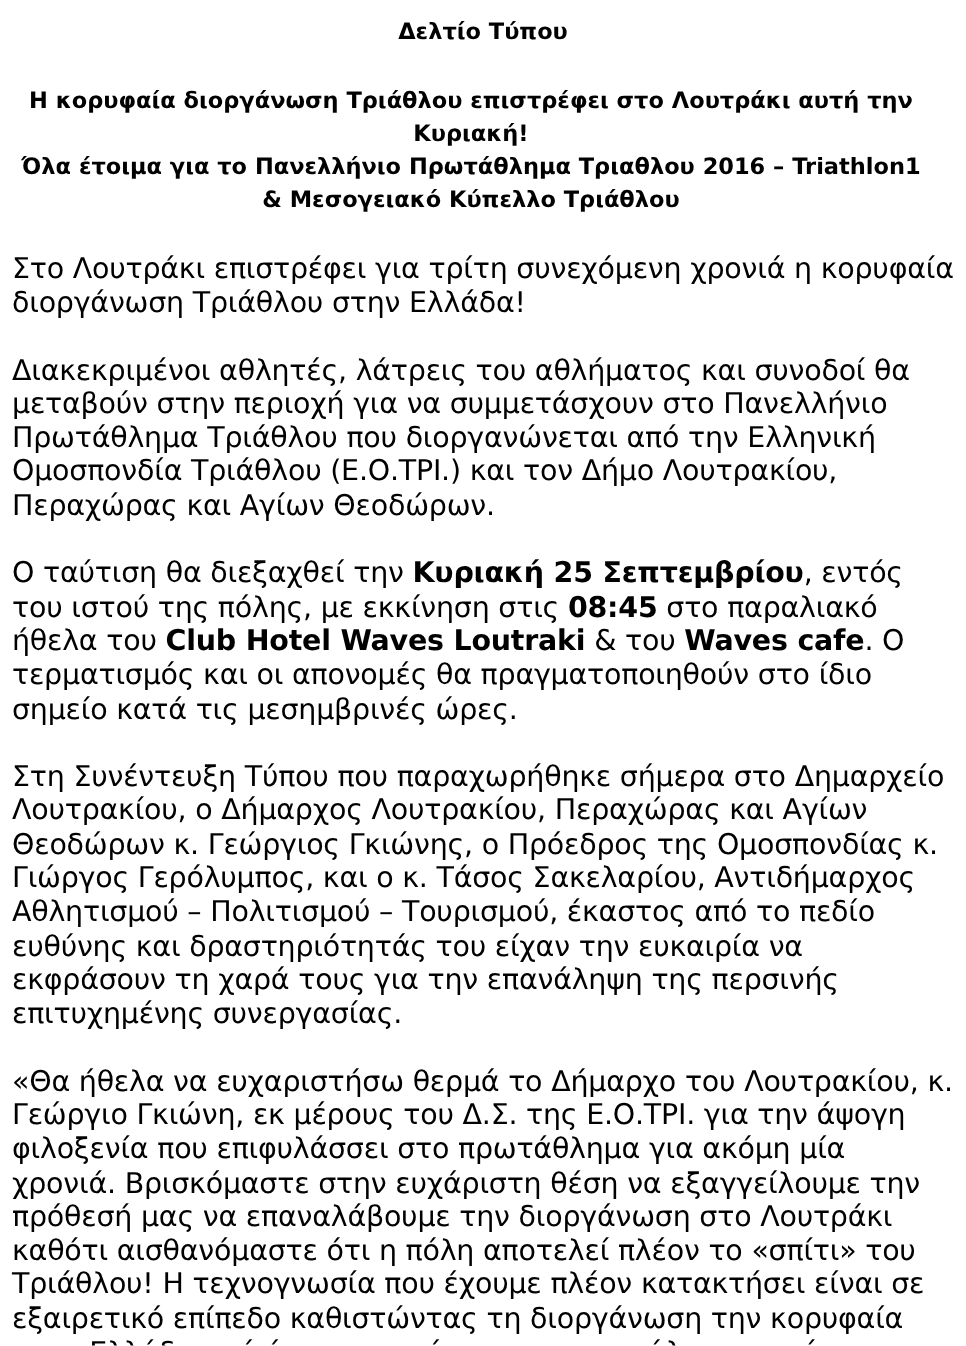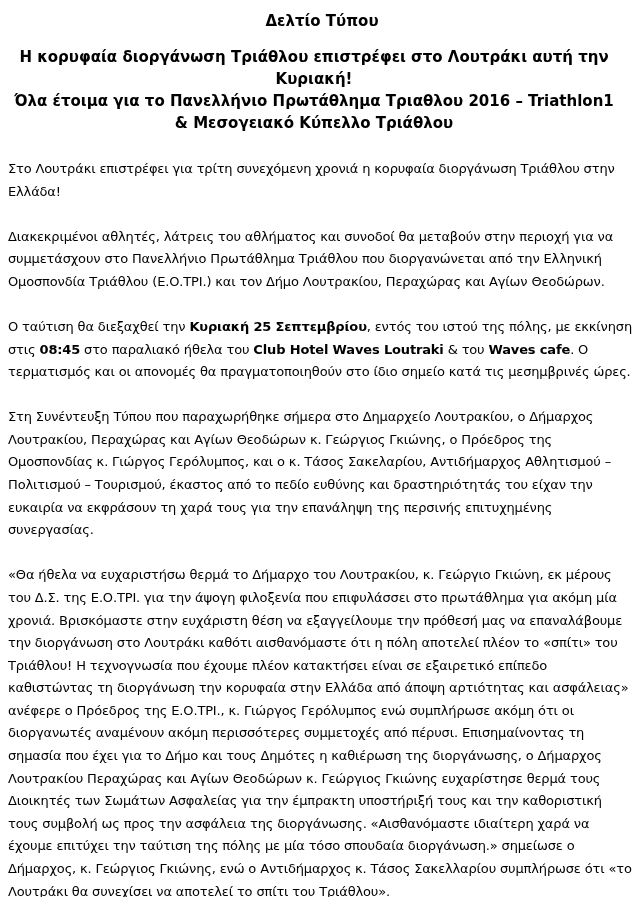--- a/index.html
+++ b/index.html
@@ -4,29 +4,29 @@
   <style>
     html, body { margin: 0; padding: 0; background: #ffffff; }
     body {
       width: 644px; height: 897px; overflow: hidden;
       font-family: "DejaVu Sans", sans-serif;
       color: #000000;
     }
     .doc { padding: 6px 8px 0 8px; box-sizing: border-box; width: 644px; }
     .title {
       text-align: center; font-weight: bold; font-size: 15px;
-      line-height: 22px; margin: 4px 0 14px 0;
+      line-height: 22px; margin: 4px 0 24px 0;
     }
     .headline {
       text-align: center; font-weight: bold; font-size: 15px;
       line-height: 22px; margin: 0 16px 24px 0;
     }
     .headline span { display: block; }
     p {
-      font-size: 13px; line-height: 22.6px; margin: 0 0 22.5px 0;
+      font-size: 19px; line-height: 22.6px; margin: 0 0 22.5px 0;
       letter-spacing: -0.15px;
     }
     b { font-weight: bold; }
   </style>
 </head>
 <body>
 
 <div class="doc">
   <div class="title">Δελτίο Τύπου</div>
 

